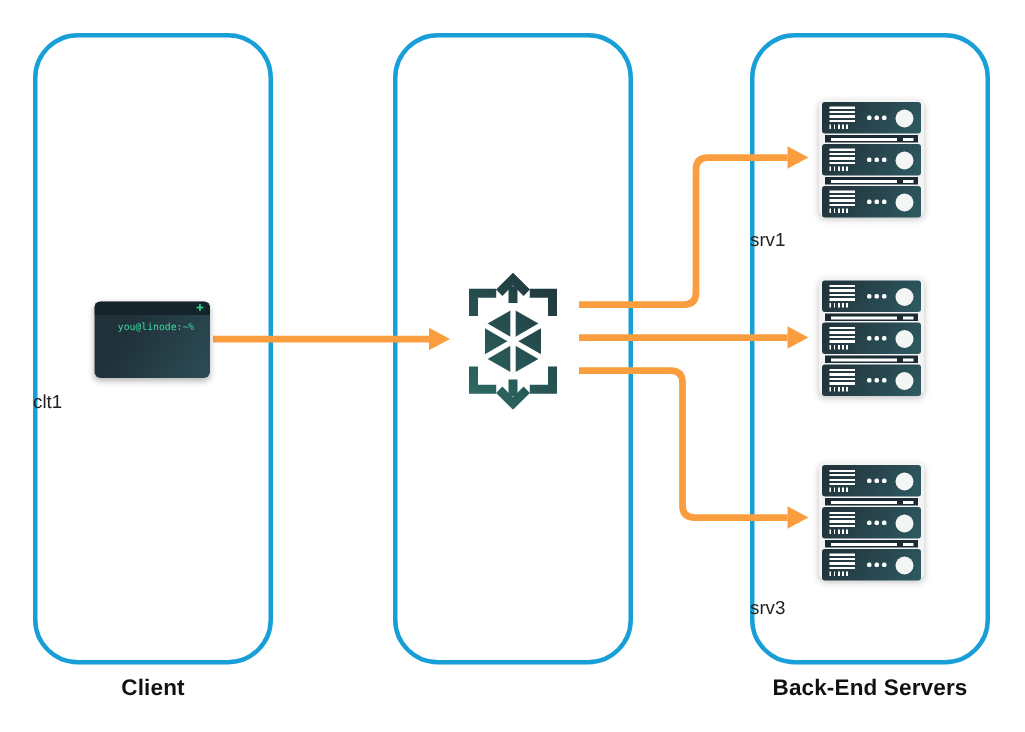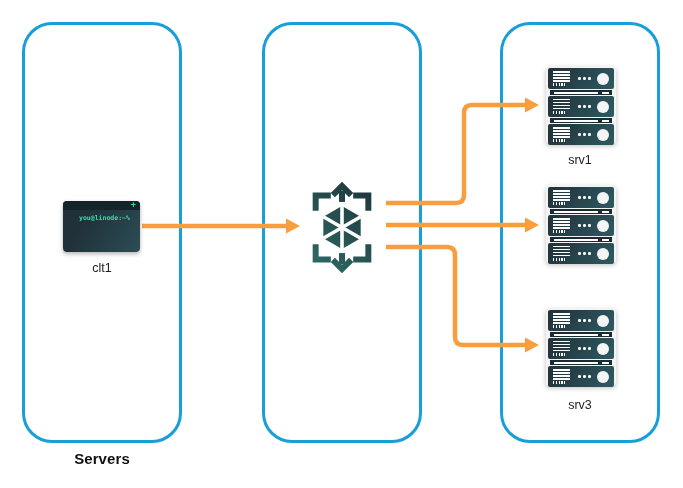--- a/index.html
+++ b/index.html
@@ -10,43 +10,43 @@
   
   .col{
     position:absolute;top:22px;width:160px;height:421px;box-sizing:border-box;
     border:3px solid #189FD8;border-radius:30px;background:#ffffff;
   }
   .col-label{
     position:absolute;top:450px;width:160px;text-align:center;
     font-size:15px;font-weight:bold;color:#111111;letter-spacing:.1px;
   }
   .node-label{
-    position:absolute;width:160px;text-align:center;
+    position:absolute;width:160px;text-align:left;
     font-size:12.5px;color:#222222;
   }
   
   .edges{position:absolute;left:0;top:0;z-index:5;pointer-events:none;}
   .edge{stroke:#F99D3F;stroke-width:4.5;fill:none;stroke-linejoin:round;}
   .edge-head{fill:#F99D3F;}
   
   .terminal{
     position:absolute;left:63px;top:201px;width:77px;height:51px;z-index:10;
     border-radius:4px;overflow:hidden;box-shadow:0 2px 4px rgba(0,0,0,.3);
     background:linear-gradient(120deg,#20313A 30%,#2C4D55 100%);
   }
   .term-bar{
     position:relative;height:9px;background:#15232B;
   }
   .term-btn{
     position:absolute;right:4px;top:0px;color:#2BE08A;
     font-size:9px;line-height:9px;font-weight:bold;
   }
   .term-text{
-    padding:4px 0 0 16px;font-family:"DejaVu Sans Mono","Liberation Mono",monospace;
-    font-size:6.5px;color:#3FD9A4;font-weight:bold;letter-spacing:0;
+    padding:4px 0 0 5px;font-family:"DejaVu Sans Mono","Liberation Mono",monospace;
+    font-size:6.5px;color:#3FD9A4;font-weight:normal;letter-spacing:0;text-align:center;
   }
   
   .nbicon{position:absolute;left:302px;top:182px;z-index:10;}
   
   .rack{
     position:absolute;left:546px;width:70px;height:78px;z-index:10;box-sizing:border-box;
     background:#F3F3F3;border-radius:4px;padding:2px;
     display:flex;flex-direction:column;box-shadow:0 2px 5px rgba(0,0,0,.25);
   }
   .unit{
@@ -245,15 +245,16 @@
       <div class="dots">
           <span></span>
           <span></span>
           <span></span>
         </div>
       <div class="disc"></div>
     </div>
   </div>
   <div class="node-label" style="left:500px;top:398px">srv3</div>
 
-  <div class="col-label" style="left:22px">Servers</div>
+  <div class="col-label" style="left:22px">Client</div>
+  <div class="col-label" style="left:500px">Back-End Servers</div>
 
 </div>
 
 </body></html>

